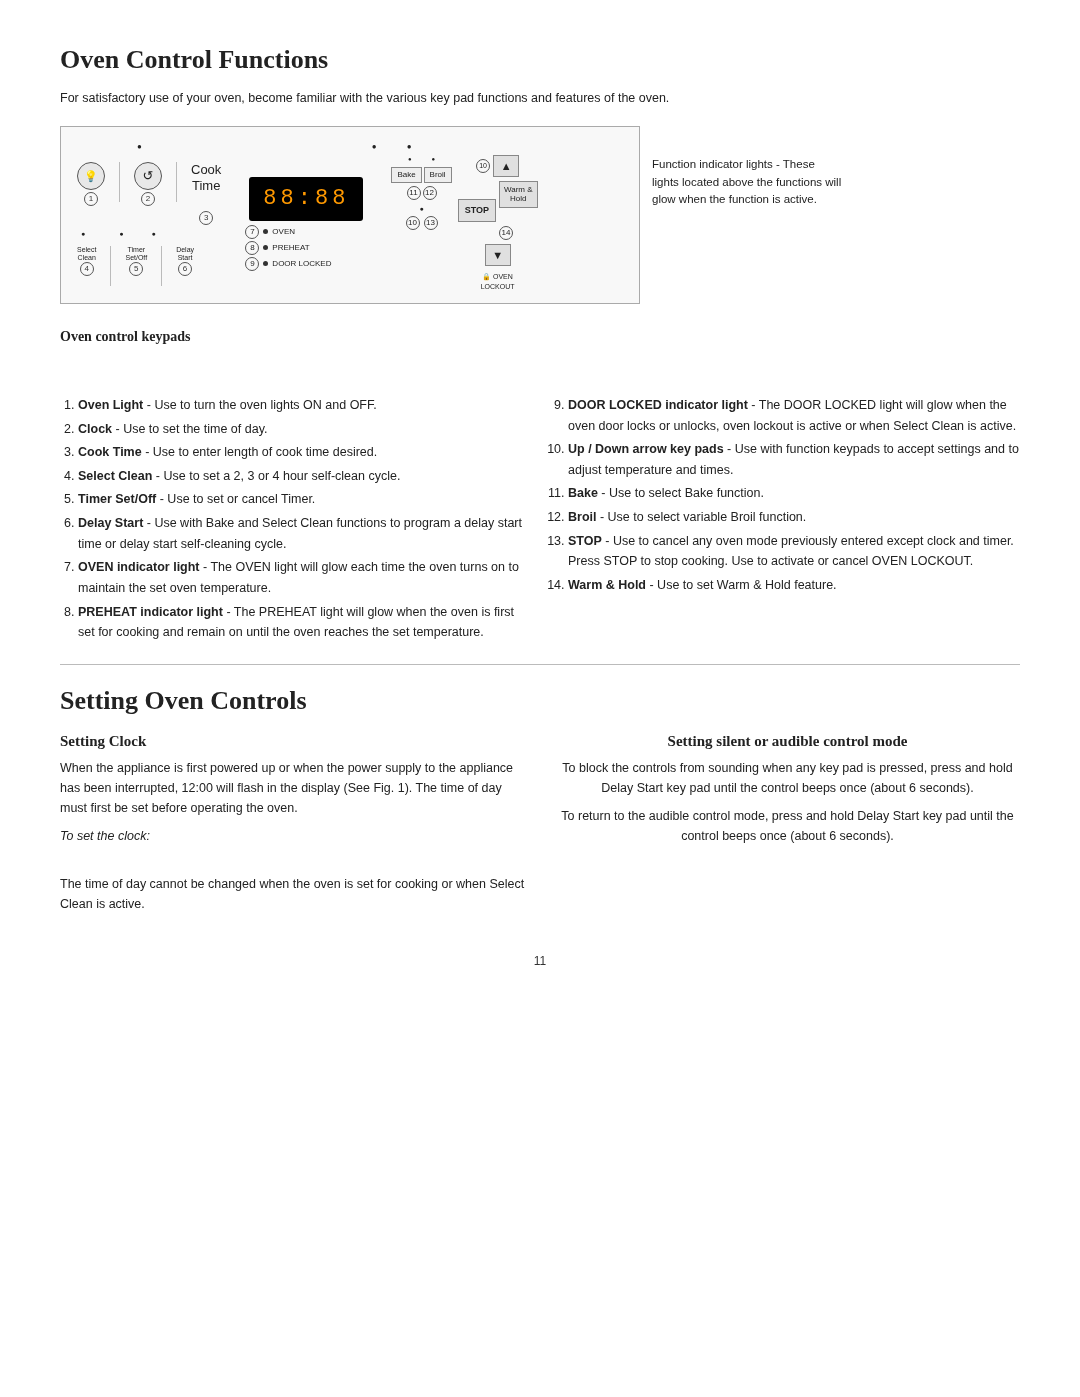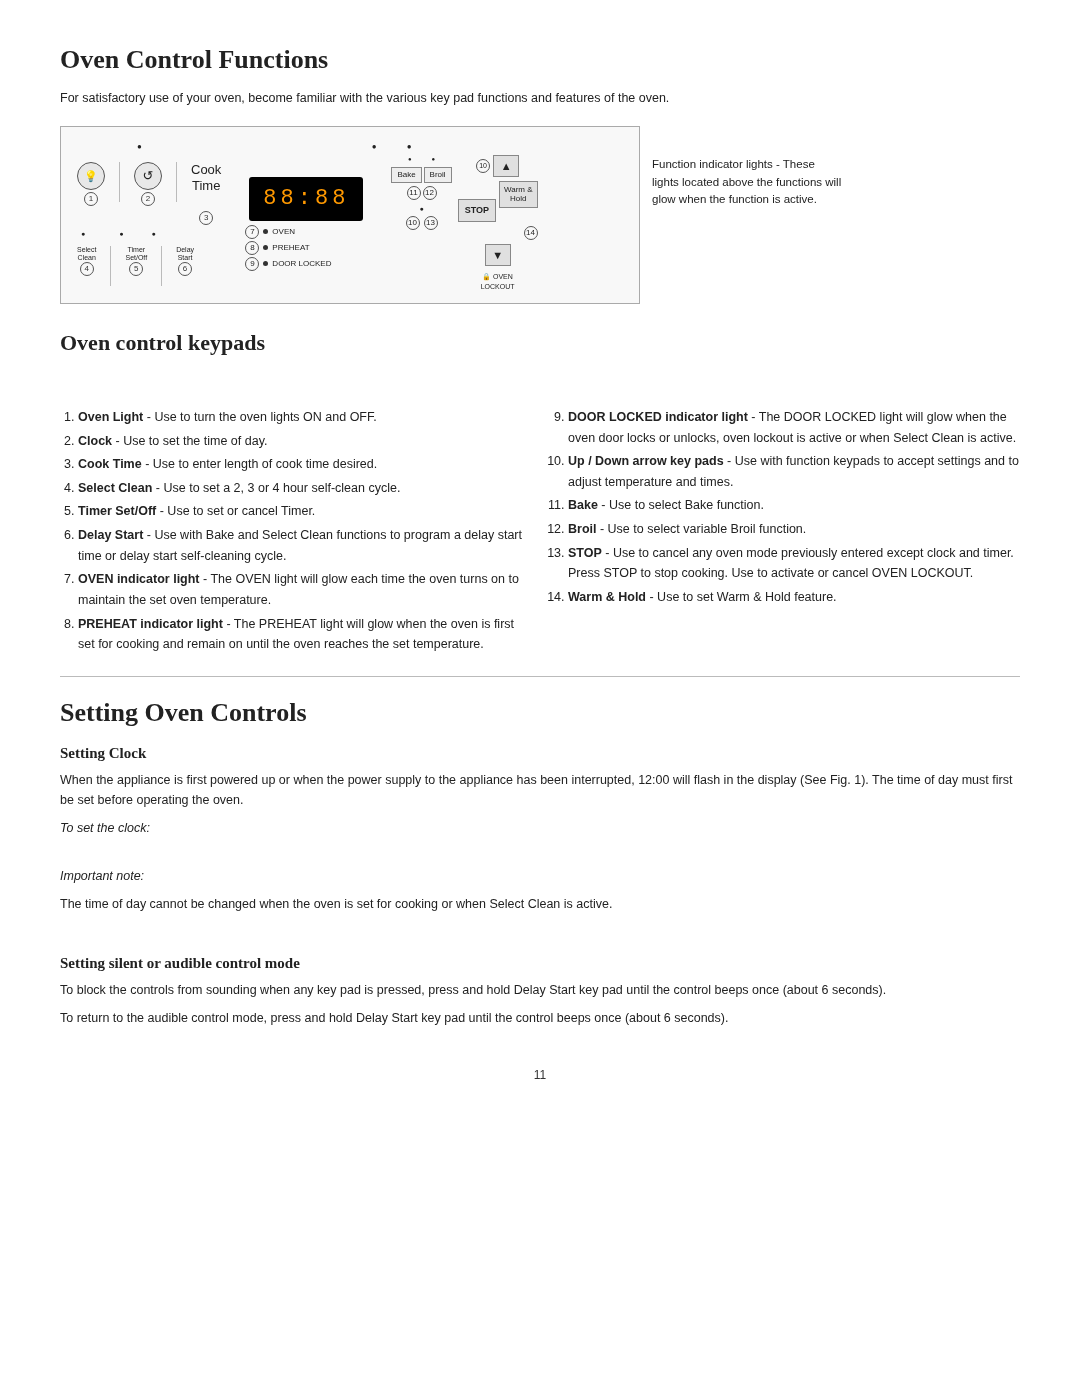--- a/index.html
+++ b/index.html
@@ -13,21 +13,21 @@
       max-width: 1080px;
       margin: 0 auto;
     }
     h1 {
       font-size: 26px;
       font-weight: bold;
       margin-bottom: 10px;
       font-family: Georgia, serif;
     }
     h2 {
-      font-size: 22px;
+      font-size: 14px;
       font-weight: bold;
       margin-bottom: 8px;
       font-family: Georgia, serif;
     }
     h3 {
       font-size: 15px;
       font-weight: bold;
       margin-bottom: 6px;
       font-family: Georgia, serif;
     }
@@ -162,27 +162,27 @@
     }
     hr.section-divider {
       border: none;
       border-top: 1.5px solid #bbb;
       margin: 18px 0 16px 0;
     }
     
     .setting-controls-area {
       display: flex;
       gap: 30px;
-      flex-direction: column;
     }
     .setting-left {
       flex: 1;
     }
     .setting-right {
       flex: 1;
+      text-align: center;
     }
     .setting-left p, .setting-right p {
       font-size: 12.5px;
       line-height: 1.6;
       margin-bottom: 8px;
     }
     .setting-left ol {
       padding-left: 18px;
       font-size: 12.5px;
       line-height: 1.65;
@@ -397,21 +397,21 @@
 
         <div style="display:flex; flex-direction:column; gap:4px; align-items:center;">
 
           <div style="display:flex; align-items:center; gap:3px;">
             <span class="circled" style="font-size:7px;">10</span>
             <div class="arrow-btn">▲</div>
           </div>
 
           <div style="display:flex; align-items:center; gap:3px;">
             <div class="stop-btn">STOP</div>
-            <div style="display:flex; flex-direction:column; align-items:flex-end; gap:18px;">
+            <div style="display:flex; flex-direction:column; align-items:flex-start; gap:18px;">
               <div class="warm-hold-btn">Warm &amp;<br>Hold</div>
               <span class="circled">14</span>
             </div>
           </div>
 
           <div style="display:flex; align-items:center; gap:3px;">
             <div class="arrow-btn">▼</div>
           </div>
 
           <div class="oven-lockout-label">🔒 OVEN<br>LOCKOUT</div>
@@ -456,21 +456,20 @@
 
 <h1>Setting Oven Controls</h1>
 
 <div class="setting-controls-area">
 
   <div class="setting-left">
     <h3>Setting Clock</h3>
     <p>When the appliance is first powered up or when the power supply to the appliance has been interrupted, 12:00 will flash in the display (See Fig. 1). The time of day must first be set before operating the oven.</p>
     <p class="note-label">To set the clock:</p>
     <br>
-    <p class="note-label">Important note:</p>
     <p>The time of day cannot be changed when the oven is set for cooking or when Select Clean is active.</p>
   </div>
 
   <div class="setting-right">
     <h3>Setting silent or audible control mode</h3>
     <p>To block the controls from sounding when any key pad is pressed, press and hold Delay Start key pad until the control beeps once (about 6 seconds).</p>
     <p>To return to the audible control mode, press and hold Delay Start key pad until the control beeps once (about 6 seconds).</p>
   </div>
 </div>
 

